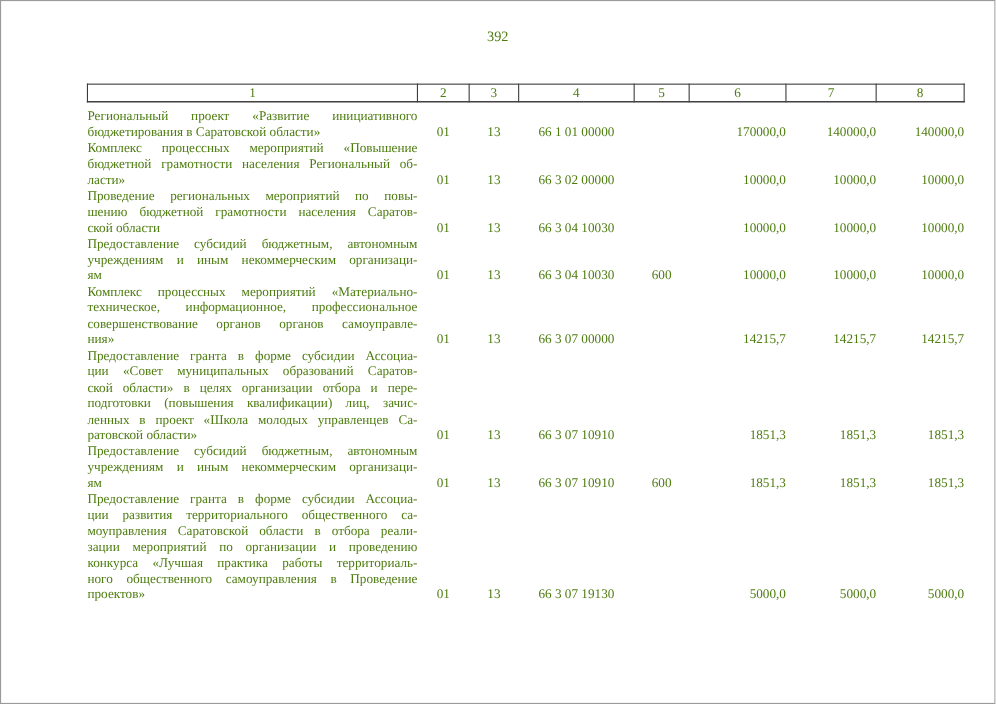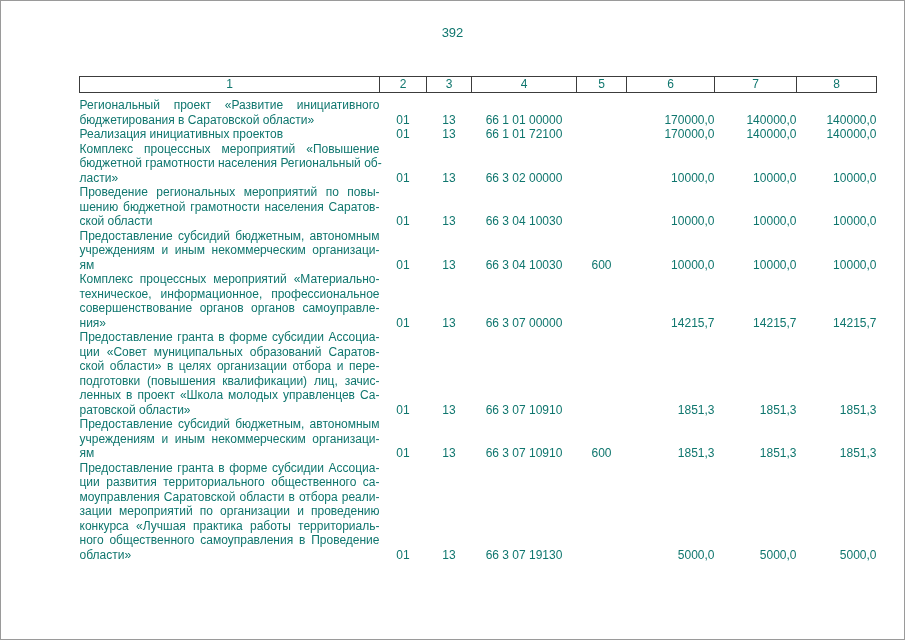--- a/index.html
+++ b/index.html
@@ -2,22 +2,22 @@
 <html lang="ru"><head>
 <meta charset="utf-8">
 <style>
   html,body{margin:0;padding:0;background:#e8e8e8;}
   .page{
     position:relative;
     width:905px;height:640px;
     background:#ffffff;
     border:1px solid #9a9a9a;
     box-sizing:border-box;
-    font-family:Liberation Sans, sans-serif;
-    color:#0f766e;
+    font-family:Liberation Serif, serif;
+    color:#4d7c0f;
     overflow:hidden;
   }
   .page-number{
     position:absolute;
     top:24px;left:0;width:100%;
     text-align:center;
     font-size:13px;
   }
   table.budget{
     position:absolute;
@@ -97,32 +97,20 @@
           <td class="c">01</td>
           <td class="c">13</td>
           <td class="c">66 1 01 00000</td>
           <td class="c"></td>
           <td class="r">170000,0</td>
           <td class="r">140000,0</td>
           <td class="r">140000,0</td>
         </tr>
         <tr>
           <td class="name">
-            <div class="nline last">Реализация инициативных проектов</div>
-          </td>
-          <td class="c">01</td>
-          <td class="c">13</td>
-          <td class="c">66 1 01 72100</td>
-          <td class="c"></td>
-          <td class="r">170000,0</td>
-          <td class="r">140000,0</td>
-          <td class="r">140000,0</td>
-        </tr>
-        <tr>
-          <td class="name">
             <div class="nline">Комплекс процессных мероприятий «Повышение</div>
             <div class="nline">бюджетной грамотности населения Региональный об-</div>
             <div class="nline last">ласти»</div>
           </td>
           <td class="c">01</td>
           <td class="c">13</td>
           <td class="c">66 3 02 00000</td>
           <td class="c"></td>
           <td class="r">10000,0</td>
           <td class="r">10000,0</td>
@@ -203,21 +191,21 @@
           <td class="r">1851,3</td>
         </tr>
         <tr>
           <td class="name">
             <div class="nline">Предоставление гранта в форме субсидии Ассоциа-</div>
             <div class="nline">ции развития территориального общественного са-</div>
             <div class="nline">моуправления Саратовской области в отбора реали-</div>
             <div class="nline">зации мероприятий по организации и проведению</div>
             <div class="nline">конкурса «Лучшая практика работы территориаль-</div>
             <div class="nline">ного общественного самоуправления в Проведение</div>
-            <div class="nline last">области»</div>
+            <div class="nline last">проектов»</div>
           </td>
           <td class="c">01</td>
           <td class="c">13</td>
           <td class="c">66 3 07 19130</td>
           <td class="c"></td>
           <td class="r">5000,0</td>
           <td class="r">5000,0</td>
           <td class="r">5000,0</td>
         </tr>
       </tbody>

